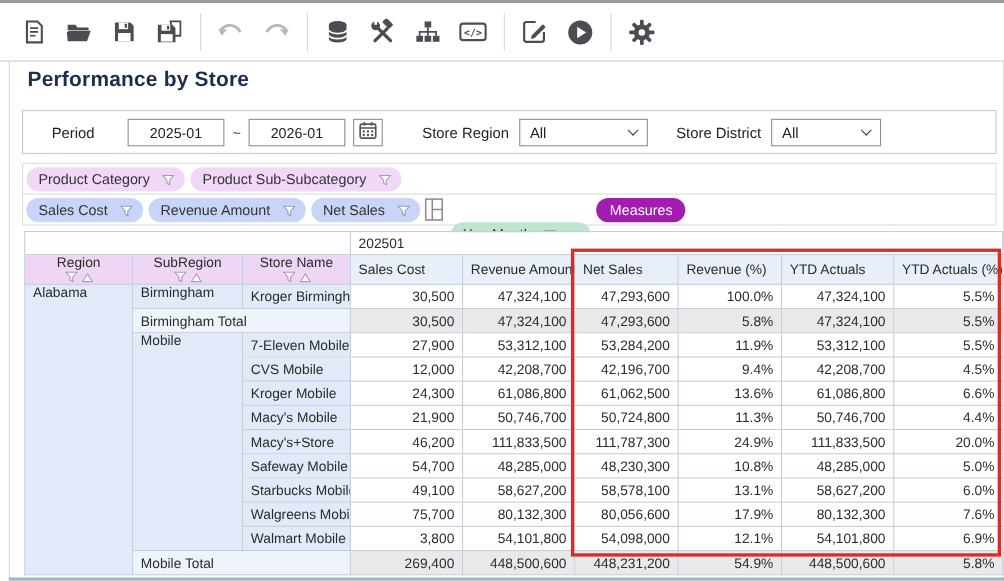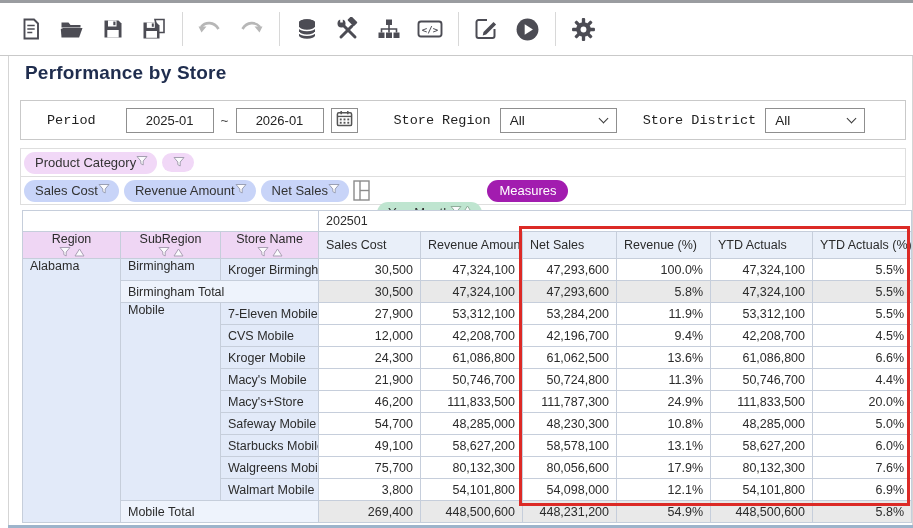--- a/index.html
+++ b/index.html
@@ -23,42 +23,42 @@
   .tb-btn svg { display:block; }
 
   
   .page-title { position:absolute; left:25px; top:62px; font-size:19px; font-weight:bold;
                 color:#1f2d4e; letter-spacing:.2px; }
 
   
   .filter-bar { position:absolute; left:20px; top:100px; width:886px; height:40px;
                 border:1px solid #c9c9c9; background:#fff; display:flex; align-items:center;
                 font-size:13.5px; color:#222; }
-  .fb-label { margin-left:26px;font-family:Liberation Mono, monospace; }
+  .fb-label { margin-left:26px; }
   .fb-input { width:88px; height:25px; border:1px solid #8f8f8f; text-align:center;
               font-size:13px; color:#222; display:flex; align-items:center; justify-content:center; background:#fff; }
   .fb-input.first { margin-left:30px; }
   .fb-tilde { margin:0 7px; color:#444; }
   .fb-cal { width:27px; height:25px; border:1px solid #8f8f8f; margin-left:7px; display:flex;
             align-items:center; justify-content:center; background:#fff; cursor:pointer; }
   .fb-select { height:25px; border:1px solid #8f8f8f; background:#fff; display:flex;
                align-items:center; justify-content:space-between; padding:0 9px; cursor:pointer; }
   .fb-select .chev { width:7px; height:7px; border-right:1.6px solid #3a3a3a;
                      border-bottom:1.6px solid #3a3a3a; transform:rotate(45deg); margin-top:-3px; }
   .sel-region { width:117px; margin-left:9px; }
   .sel-district { width:100px; margin-left:9px; }
   .fb-label.region { margin-left:36px; }
   .fb-label.district { }
 
   
   .shelf { position:absolute; left:20px; width:886px; height:29px; background:#fff;
            border:1px solid #dedede; display:flex; align-items:center; padding-left:3px; }
   .shelf.rows { top:148px; }
   .shelf.cols { top:176px; }
-  .chip { display:inline-flex; align-items:flex-start; gap:0; border-radius:12px; padding:3px 9px 4px 11px;
+  .chip { display:inline-flex; align-items:flex-end; gap:11px; border-radius:12px; padding:3px 9px 4px 11px;
           font-size:13px; color:#333; margin-right:5px; white-space:nowrap; cursor:pointer; }
   .chip.pink  { background:#f1d8f7; }
   .chip.blue  { background:#c8d4f8; }
   .chip.green { background:#bfe5d0;margin-top:44px; }
   .chip.solid { background:#a21caf; color:#fff; padding:3px 12px 4px 12px; }
   .layout-btn { width:19px; height:23px; display:flex; align-items:center; justify-content:center;
                 margin-right:6px; margin-left:-2px; cursor:pointer; background:#fff; }
 
   
   .pivot-wrap { position:absolute; left:22px; top:210px; }
@@ -263,20 +263,21 @@
   </div>
 
   <div class="shelf rows">
     <span class="chip pink">
       <span>Product Category</span>
       <svg width="12" height="12" viewBox="0 0 12 12">
           <path d="M1 1.5h10L7.2 6v4L4.8 8.6V6z" fill="#fbfbfd" stroke="#a49fb0" stroke-width="1"></path>
         </svg>
     </span>
     <span class="chip pink">
+      <span>Product Sub-Subcategory</span>
       <svg width="12" height="12" viewBox="0 0 12 12">
           <path d="M1 1.5h10L7.2 6v4L4.8 8.6V6z" fill="#fbfbfd" stroke="#a49fb0" stroke-width="1"></path>
         </svg>
     </span>
   </div>
 
   <div class="shelf cols">
     <span class="chip blue">
       <span>Sales Cost</span>
       <svg width="12" height="12" viewBox="0 0 12 12">

